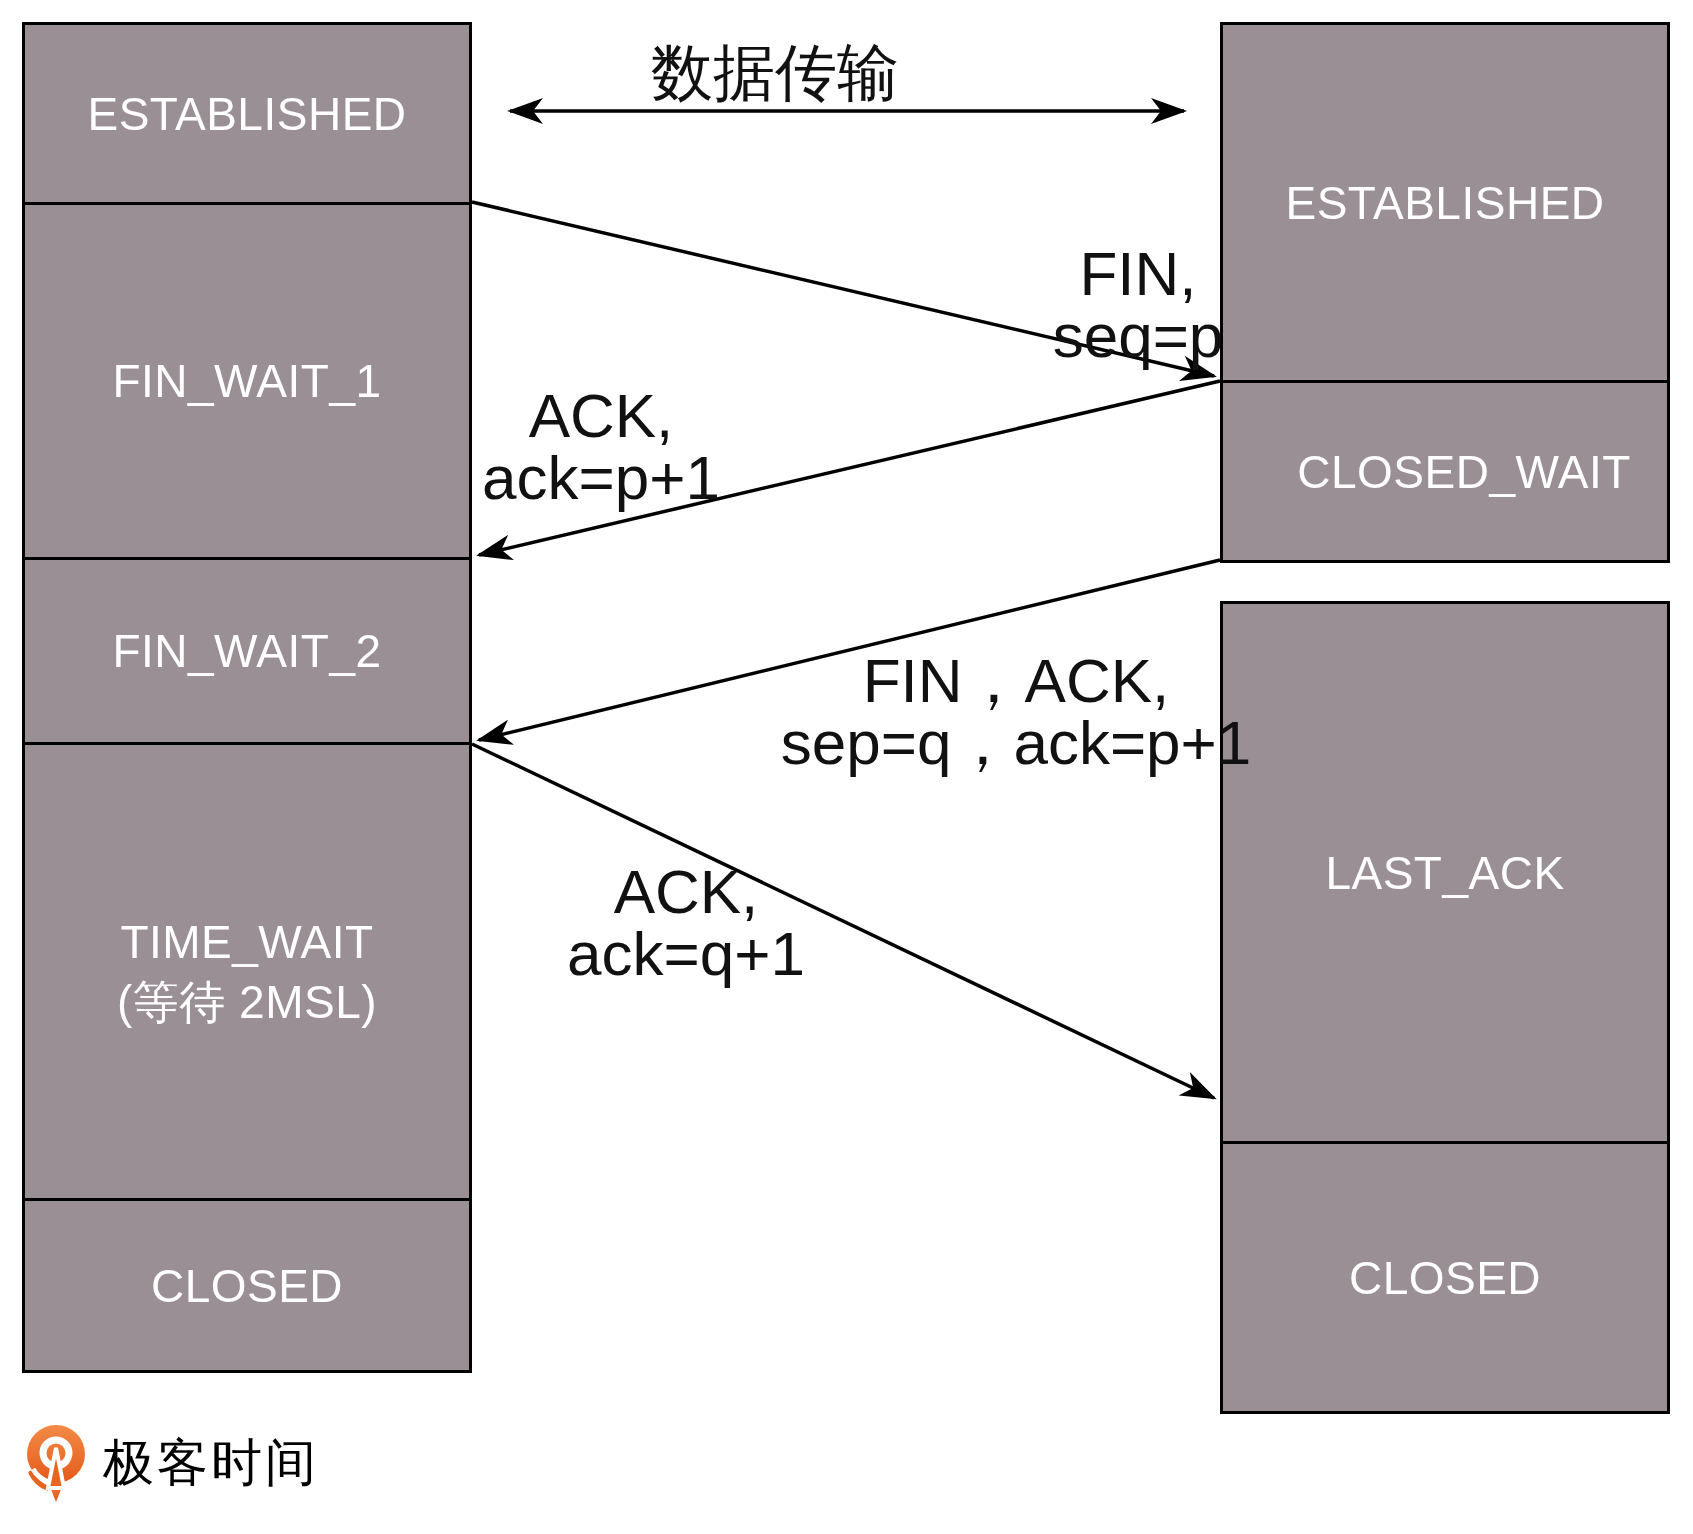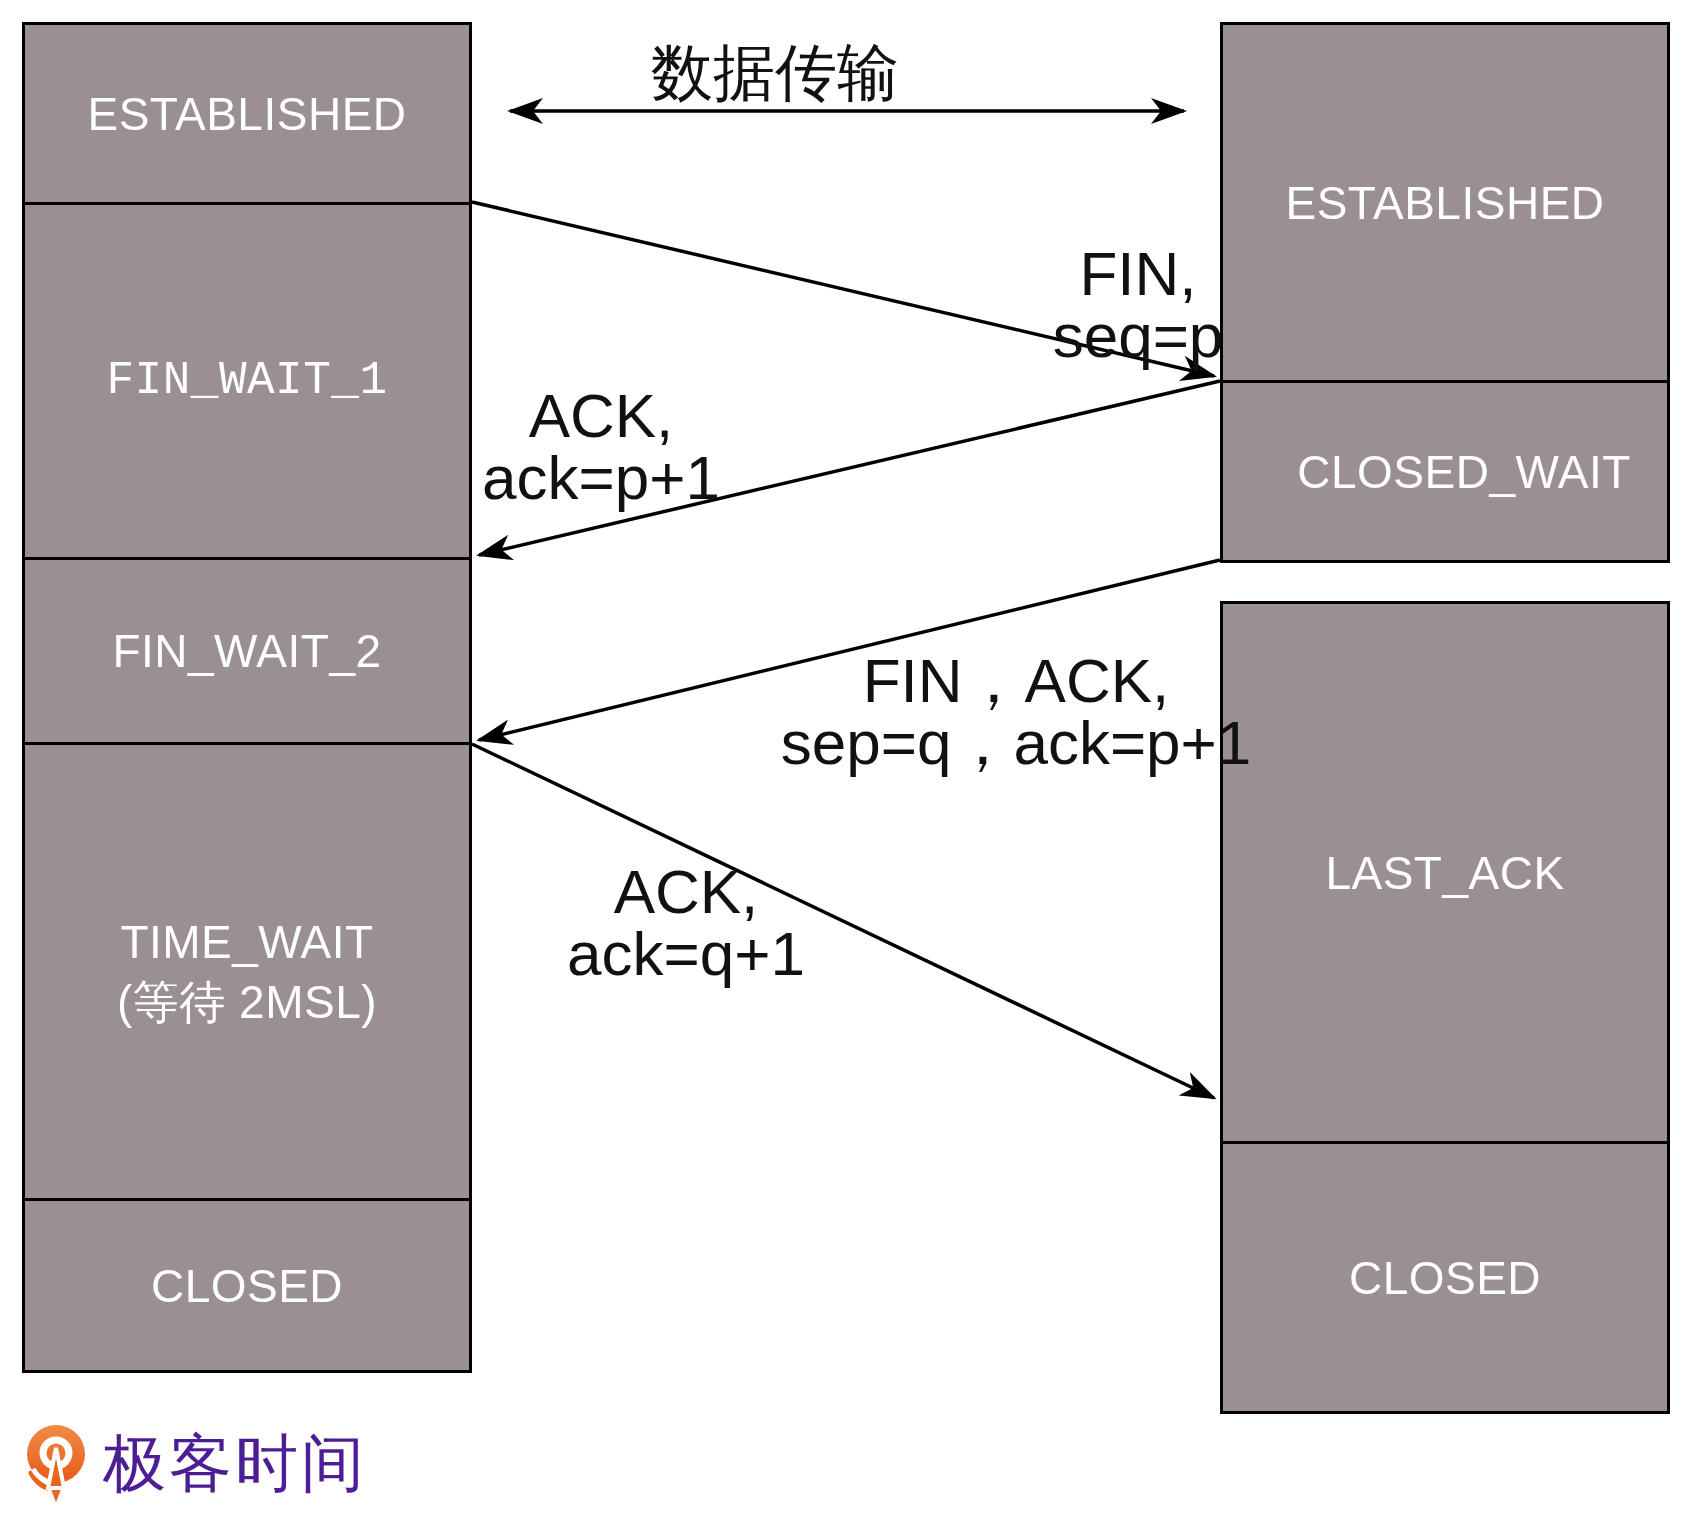--- a/index.html
+++ b/index.html
@@ -37,36 +37,37 @@
     text-align:center;
     white-space:nowrap;
   }
   #footer-logo{
     position:absolute;left:25px;top:1424px;
     display:flex;align-items:center;
   }
   #logo-mark{width:62px;height:79px;}
   #logo-text{
     margin-left:16px;
-    font-size:63px;
-    color:#4c1d95;
+    font-size:51px;
+    color:#000000;
     letter-spacing:3px;
     line-height:79px;
+    font-family:Liberation Serif, serif;
   }
 </style>
 </head>
 <body>
 
 <div id="canvas">
 
   <div class="column" style="left:22px;top:22px;width:450px;">
     <div class="state-box" style="height:183px;">
       <span>ESTABLISHED</span>
     </div>
-    <div class="state-box" style="height:358px;font-family:Liberation Mono, monospace;">
+    <div class="state-box" style="height:358px;">
       <span>FIN_WAIT_1</span>
     </div>
     <div class="state-box" style="height:188px;">
       <span>FIN_WAIT_2</span>
     </div>
     <div class="state-box" style="height:459px;">
       <span>TIME_WAIT</span>
       <span>(等待 2MSL)</span>
     </div>
     <div class="state-box" style="height:175px;">

